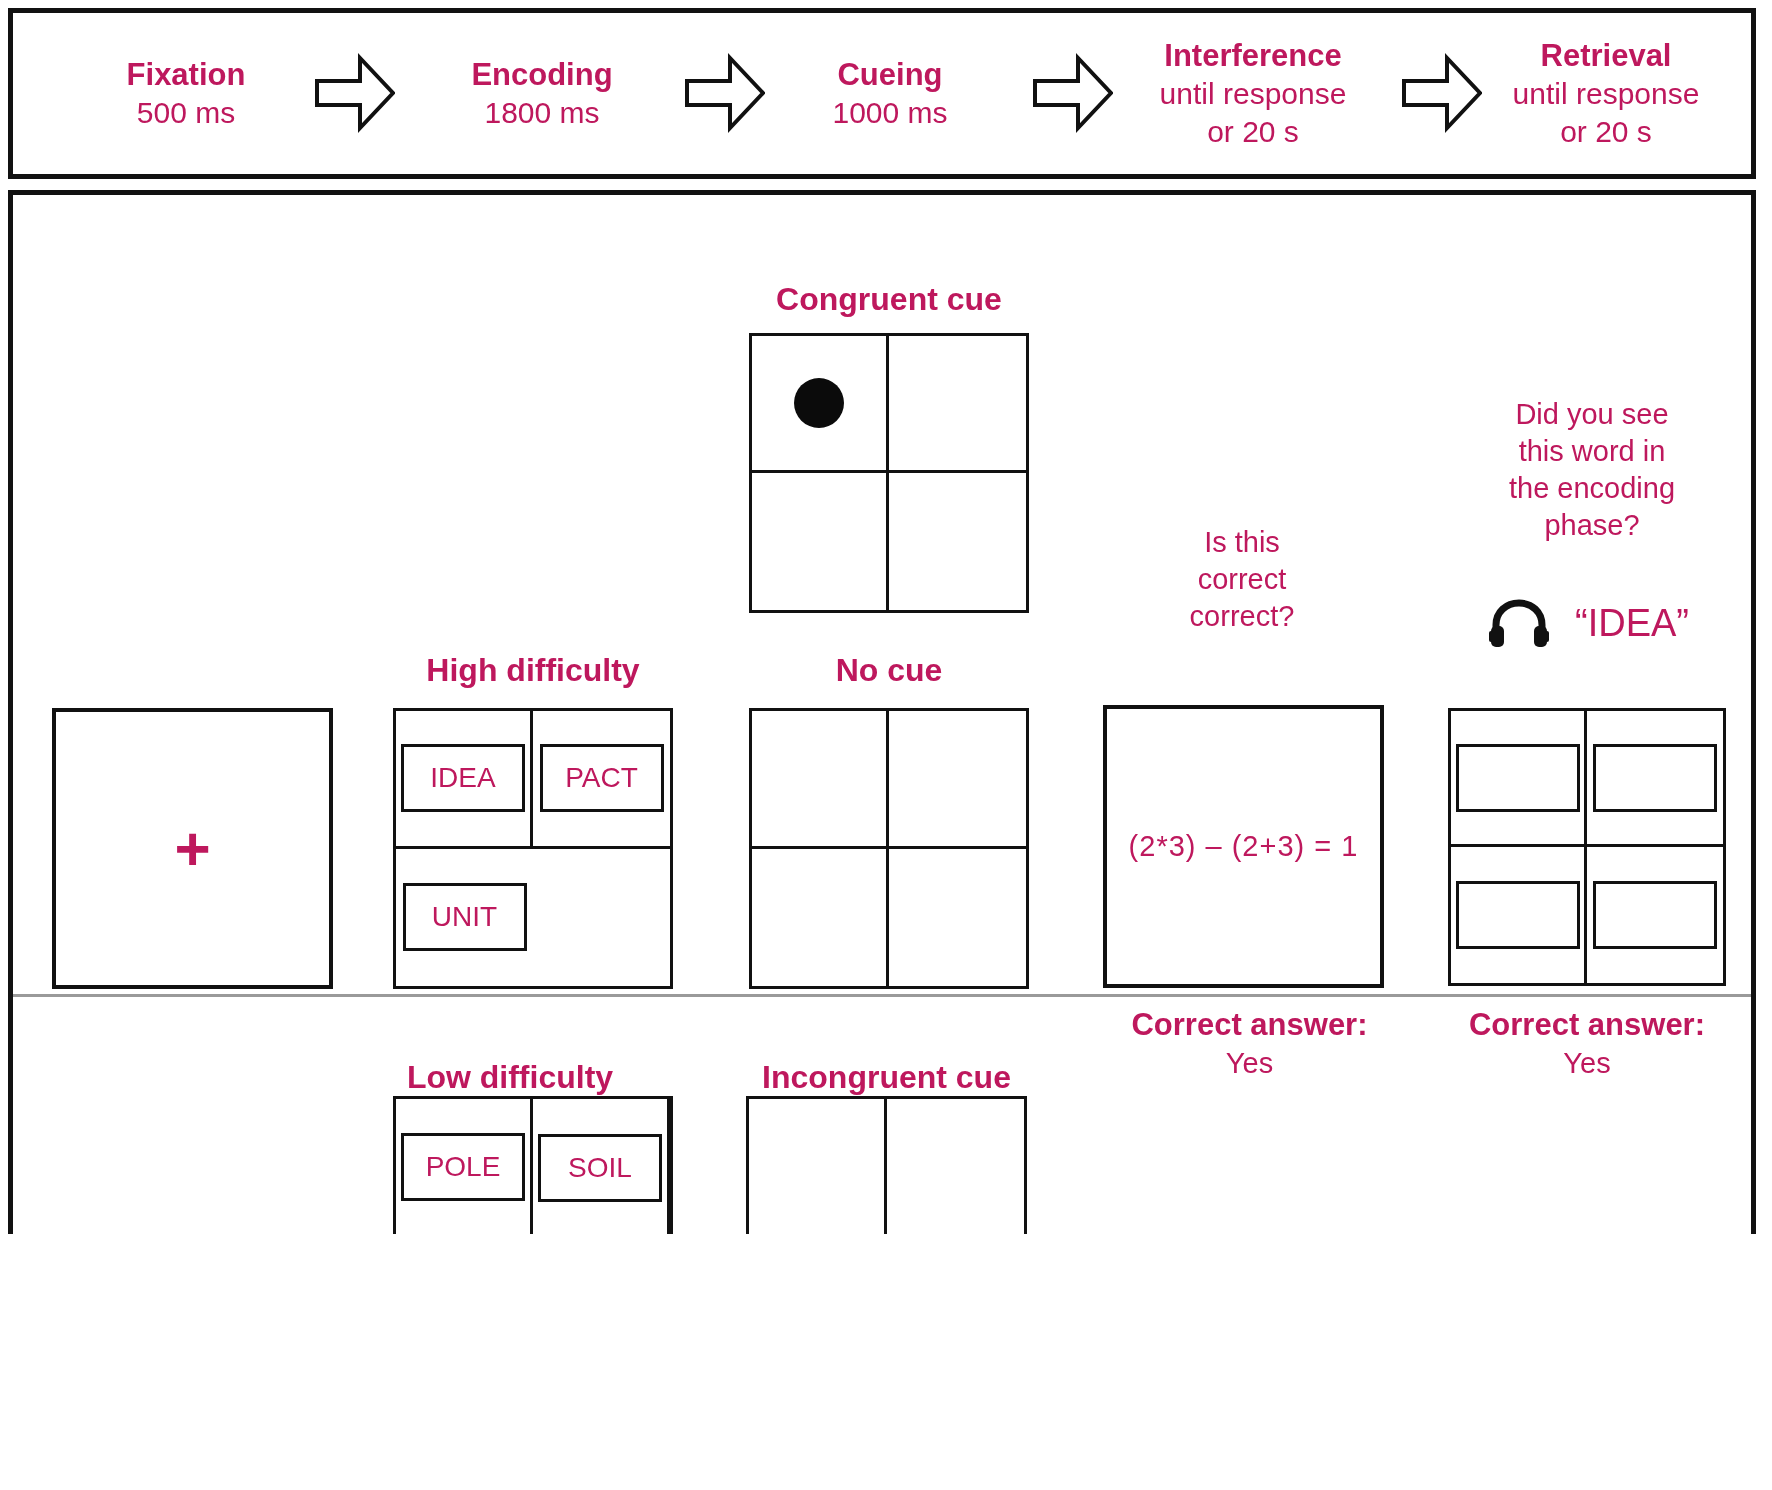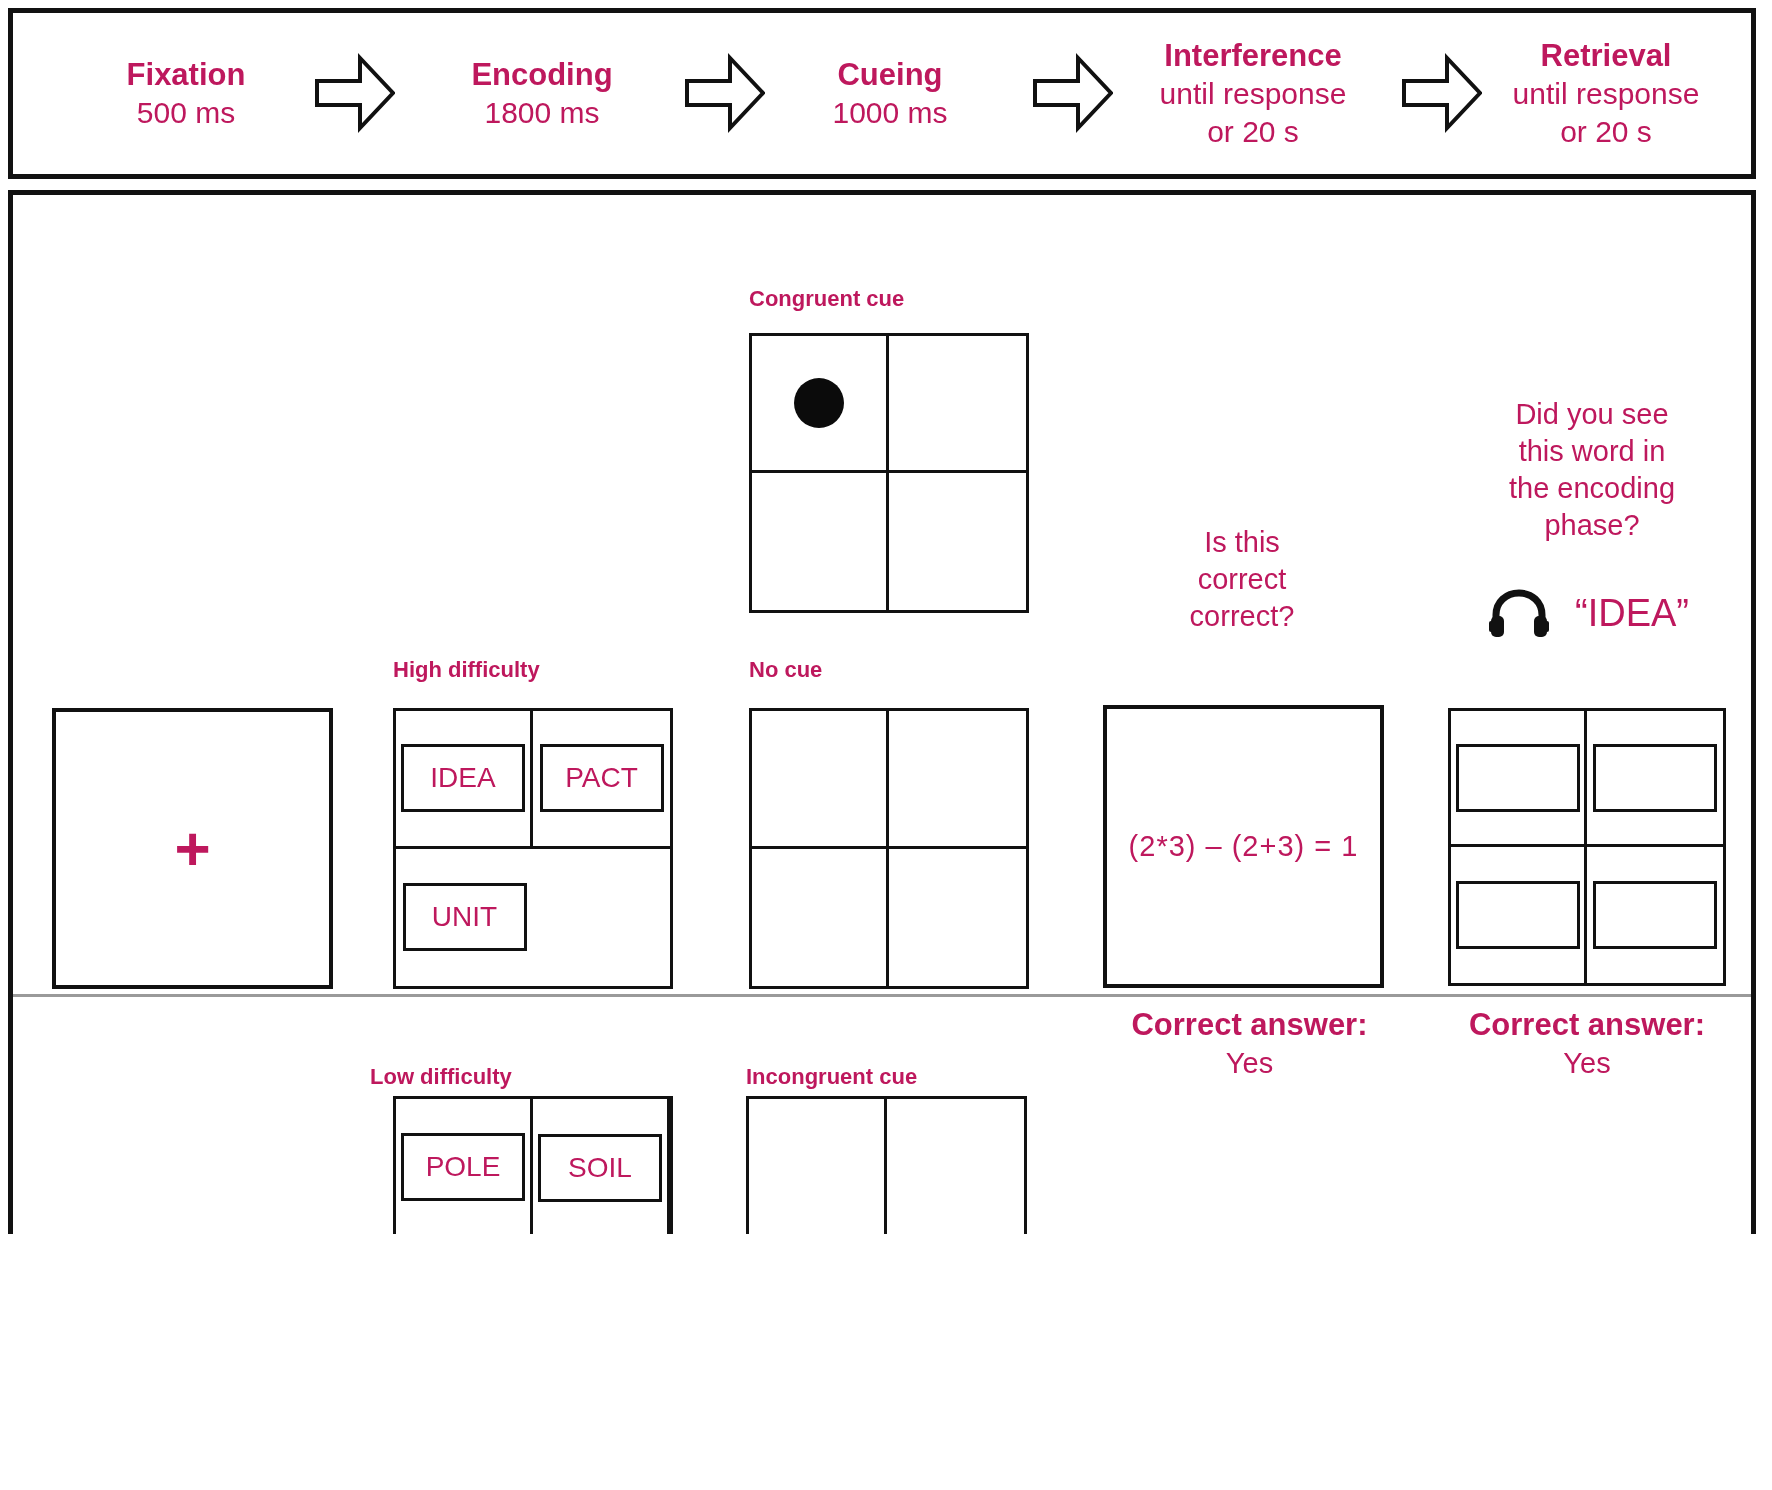--- a/index.html
+++ b/index.html
@@ -26,27 +26,27 @@
         display:grid;grid-template-columns:1fr 1fr;grid-template-rows:1fr 1fr;}
   .cell{position:relative;display:flex;align-items:center;justify-content:center;}
   .cr{border-right:3px solid #111;text-align:center;}
   .cb{border-bottom:3px solid #111;}
   .wordbox{box-sizing:border-box;width:124px;height:68px;border:3px solid #111;background:#fff;
            display:flex;align-items:center;justify-content:center;font-size:28px;}
   .dot{width:50px;height:50px;border-radius:50%;background:#0b0b0b;}
   .plus{font-size:62px;font-weight:bold;line-height:1;}
 
   
-  .glabel{position:absolute;font-size:22px;font-weight:bold;text-align:left;line-height:36px;}
+  .glabel{position:absolute;font-size:32px;font-weight:bold;text-align:center;line-height:36px;}
   .qtext{position:absolute;font-size:29px;line-height:37px;text-align:center;}
   .ans{position:absolute;text-align:center;line-height:38px;}
   .ans .lbl{font-weight:bold;font-size:31px;}
   .ans .val{font-size:29px;}
   .eqtext{font-size:29px;letter-spacing:1px;}
-  .spoken{position:absolute;display:flex;align-items:center;gap:26px;height:56px;}
+  .spoken{position:absolute;display:flex;align-items:center;gap:26px;height:56px;margin-top:10px;}
   .spoken .word{font-size:38px;}
 </style>
 </head>
 <body>
 
 <div class="canvas">
 
   <div class="frame topbar">
     <div class="tstage" style="left:43px;width:260px;">
       <div class="tname">Fixation</div>

